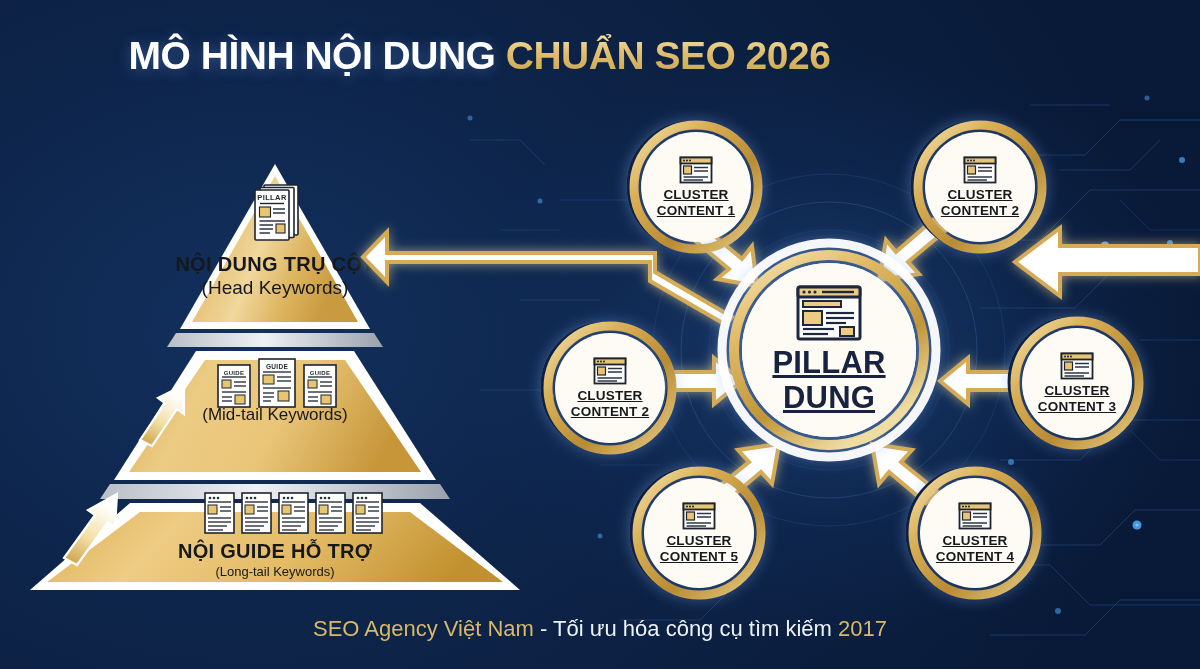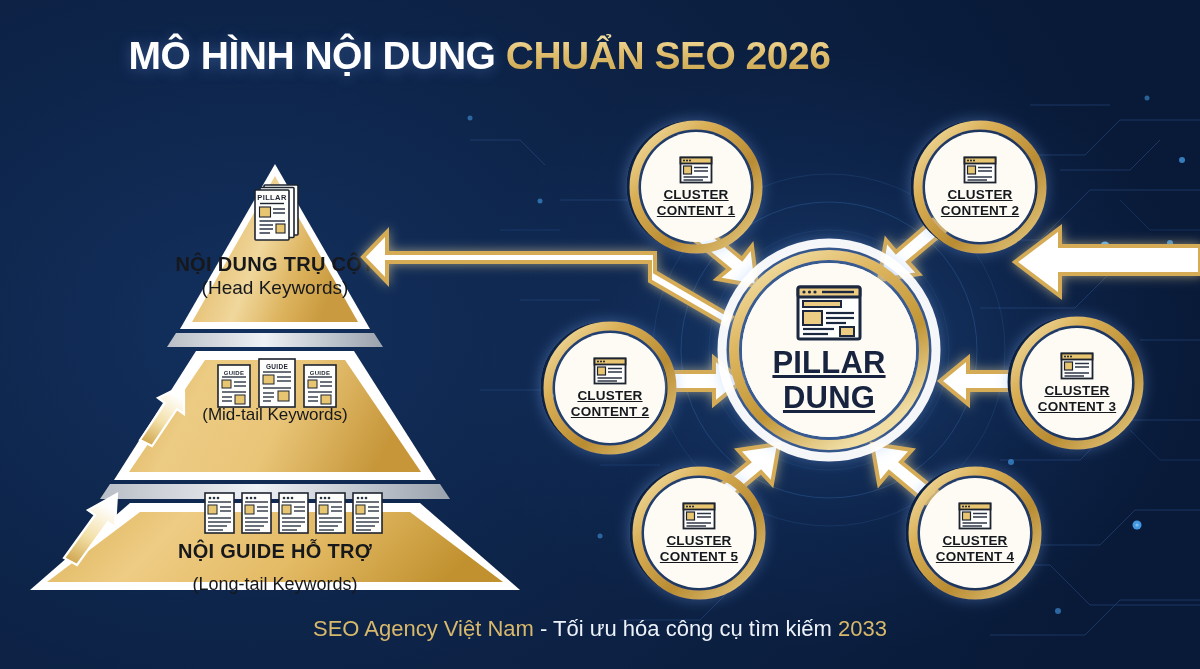--- a/index.html
+++ b/index.html
@@ -60,21 +60,21 @@
   #lbl-top   { left:175px; top:133px; width:200px; }
   #lbl-top .t1 { font-size:20px; }
   #lbl-top .t2 { font-size:19px; margin-top:2px; }
 
   #lbl-mid   { left:125px; top:283px; width:300px; }
   #lbl-mid .t1 { font-size:20px; }
   #lbl-mid .t2 { font-size:17px; margin-top:2px; }
 
   #lbl-bot   { left:85px; top:420px; width:380px; }
   #lbl-bot .t1 { font-size:20px; }
-  #lbl-bot .t2 { font-size:18px; margin-top:12px; }
+  #lbl-bot .t2 { font-size:13px; margin-top:2px; }
 
   .doc-row { position:absolute; display:flex; align-items:flex-end; gap:3px; }
 
   
   .node {
     position:absolute; border-radius:50%;
     display:flex; flex-direction:column;
     align-items:center; justify-content:center;
     background:#fdfbf4;
     text-align:center;
@@ -685,16 +685,16 @@
         <rect x="44" y="42" width="14" height="9" fill="#eccb83" stroke="#1b2840" stroke-width="2"></rect>
       </svg>
     </span>
     <div class="cap">
       <div>PILLAR</div>
       <div>DUNG</div>
     </div>
   </div>
 
   <div class="footer">
-    <span class="g">SEO Agency Việt Nam</span><span class="w"> - </span><span class="w">Tối ưu hóa công cụ tìm kiếm </span><span class="g">2033</span>
+    <span class="g">SEO Agency Việt Nam</span><span class="w"> - </span><span class="w">Tối ưu hóa công cụ tìm kiếm </span><span class="g">2017</span>
   </div>
 
 </div>
 
 </body></html>

